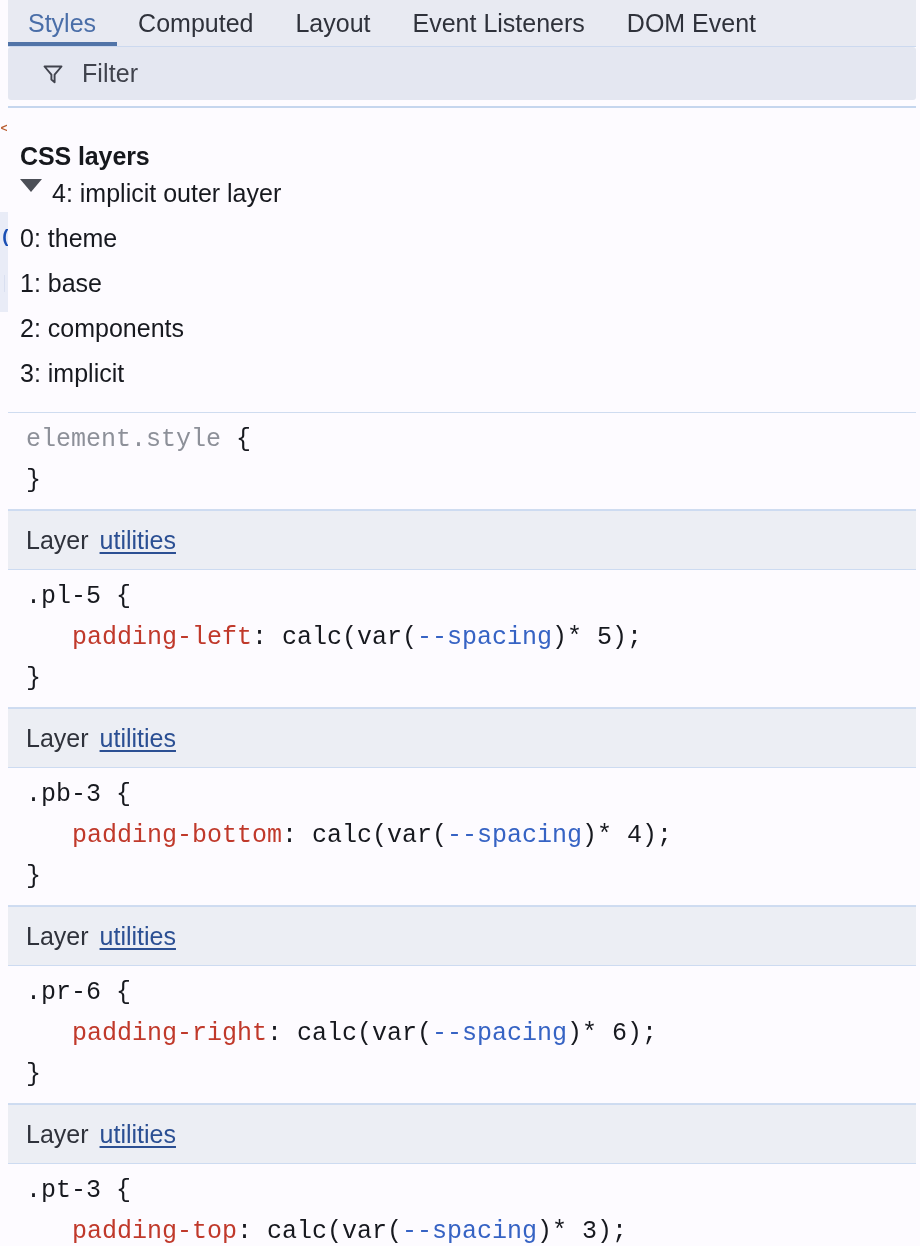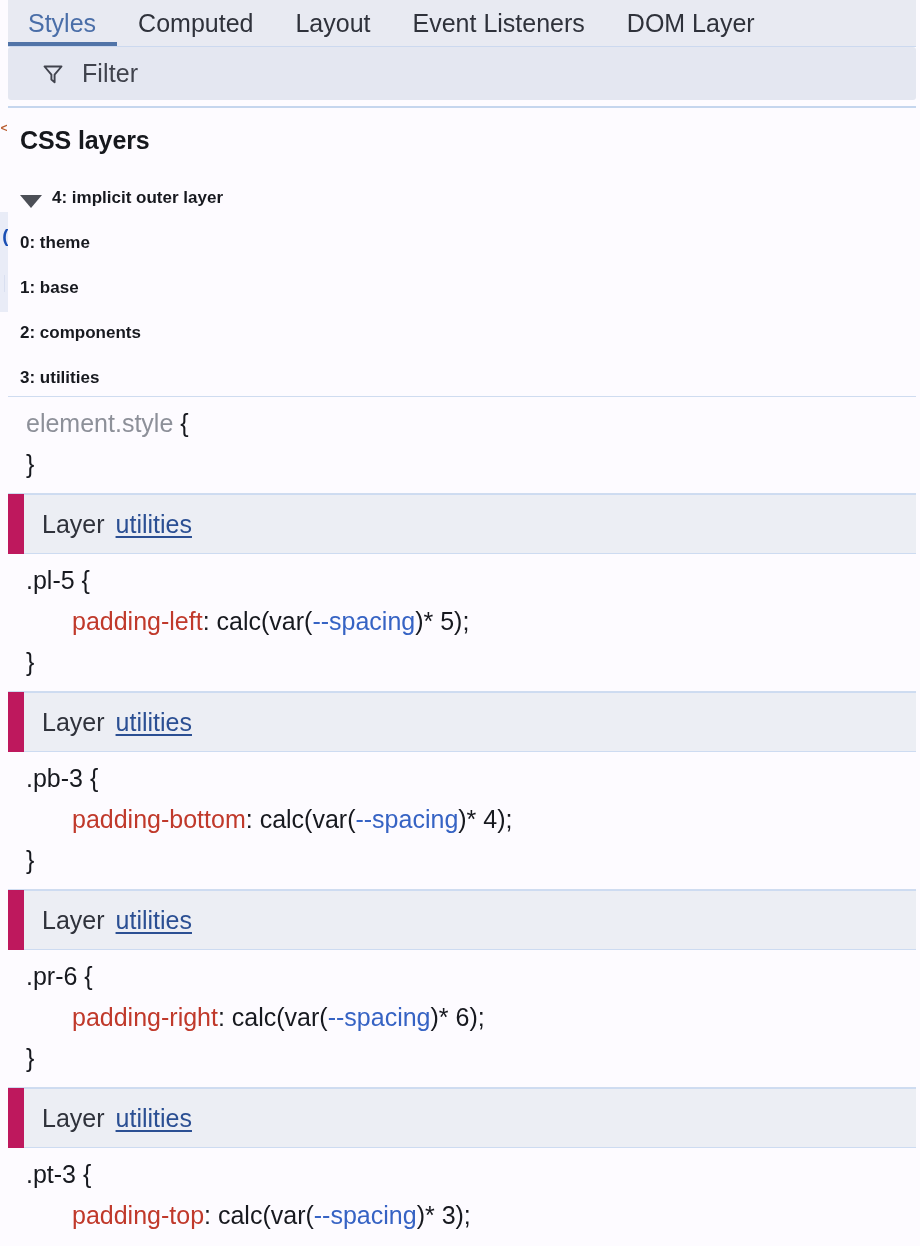--- a/index.html
+++ b/index.html
@@ -144,47 +144,47 @@
     background: #fdfbff;
     padding: 18px 0 8px 0;
     border-bottom: 1px solid #cfdcf0;
   }
   .layers-title {
     font-size: 25px;
     font-weight: bold;
     color: #16181d;
     padding: 0 0 8px 12px;
     letter-spacing: -0.1px;
+    margin-top: 16px;
   }
   .layer-row {
     display: flex;
-    align-items: flex-end;
-    font-size: 17px;
+    align-items: flex-start;
+    font-size: 25px;
     color: #17191f;
     height: 45px;
     padding-left: 12px;
     box-sizing: border-box;
-    font-weight: bold;
   }
   .layer-row.child { }
   .caret {
     width: 0; height: 0;
     border-left: 11px solid transparent;
     border-right: 11px solid transparent;
     border-top: 13px solid #4c4f57;
     margin-right: 10px;
     flex: 0 0 auto;
   }
 
   
   .rule-block {
     background: #fdfbff;
     border-bottom: 1px solid #cfdcf0;
     padding: 6px 0 8px 0;
-    font-family: Liberation Sans, sans-serif;
+    font-family: Liberation Mono, monospace;
     font-size: 25px;
     line-height: 41px;
   }
   .code-line {
     padding-left: 18px;
     white-space: pre;
     color: #17191f;
   }
   .code-line.indent { padding-left: 64px; }
   .sel-muted { color: #8d9099; }
@@ -197,21 +197,20 @@
     background: #eceef4;
     border-top: 1px solid #cddbf1;
     border-bottom: 1px solid #cddbf1;
     height: 60px;
     display: flex;
     align-items: center;
     padding-left: 18px;
     box-sizing: border-box;
     font-size: 25px;
     color: #2f323b;
-    margin-left: 16px;
   }
   .layer-head .lbl { margin-right: 11px; }
   .layer-head a {
     color: #2b4f93;
     text-underline-offset: 3px;
   }
 </style>
 </head>
 <body>
 
@@ -233,21 +232,21 @@
       <div class="tab">
         <span>Computed</span>
       </div>
       <div class="tab">
         <span>Layout</span>
       </div>
       <div class="tab">
         <span>Event Listeners</span>
       </div>
       <div class="tab">
-        <span>DOM Layer</span>
+        <span>DOM Event</span>
       </div>
       <div class="tabbar-underline"></div>
     </div>
 
     <div class="filterbar">
       <div class="filter-field">
         <span class="filter-icon">
           <svg width="24" height="24" viewBox="0 0 24 24" aria-hidden="true">
             <path d="M3.5 4.5 H20.5 L13.6 12.6 V20.2 L10.4 17.6 V12.6 Z" fill="none" stroke="#40434d" stroke-width="1.9" stroke-linejoin="round" stroke-linecap="round"></path>
           </svg>
@@ -267,21 +266,21 @@
       <div class="layer-row child">
         <span>0: theme</span>
       </div>
       <div class="layer-row child">
         <span>1: base</span>
       </div>
       <div class="layer-row child">
         <span>2: components</span>
       </div>
       <div class="layer-row child">
-        <span>3: utilities</span>
+        <span>3: implicit</span>
       </div>
     </div>
 
     <div class="rule-block">
       <div class="code-line"><span class="sel-muted">element.style</span><span> {</span></div>
       <div class="code-line">}</div>
     </div>
 
     <div class="layer-head">
       <span class="lbl">Layer</span>

